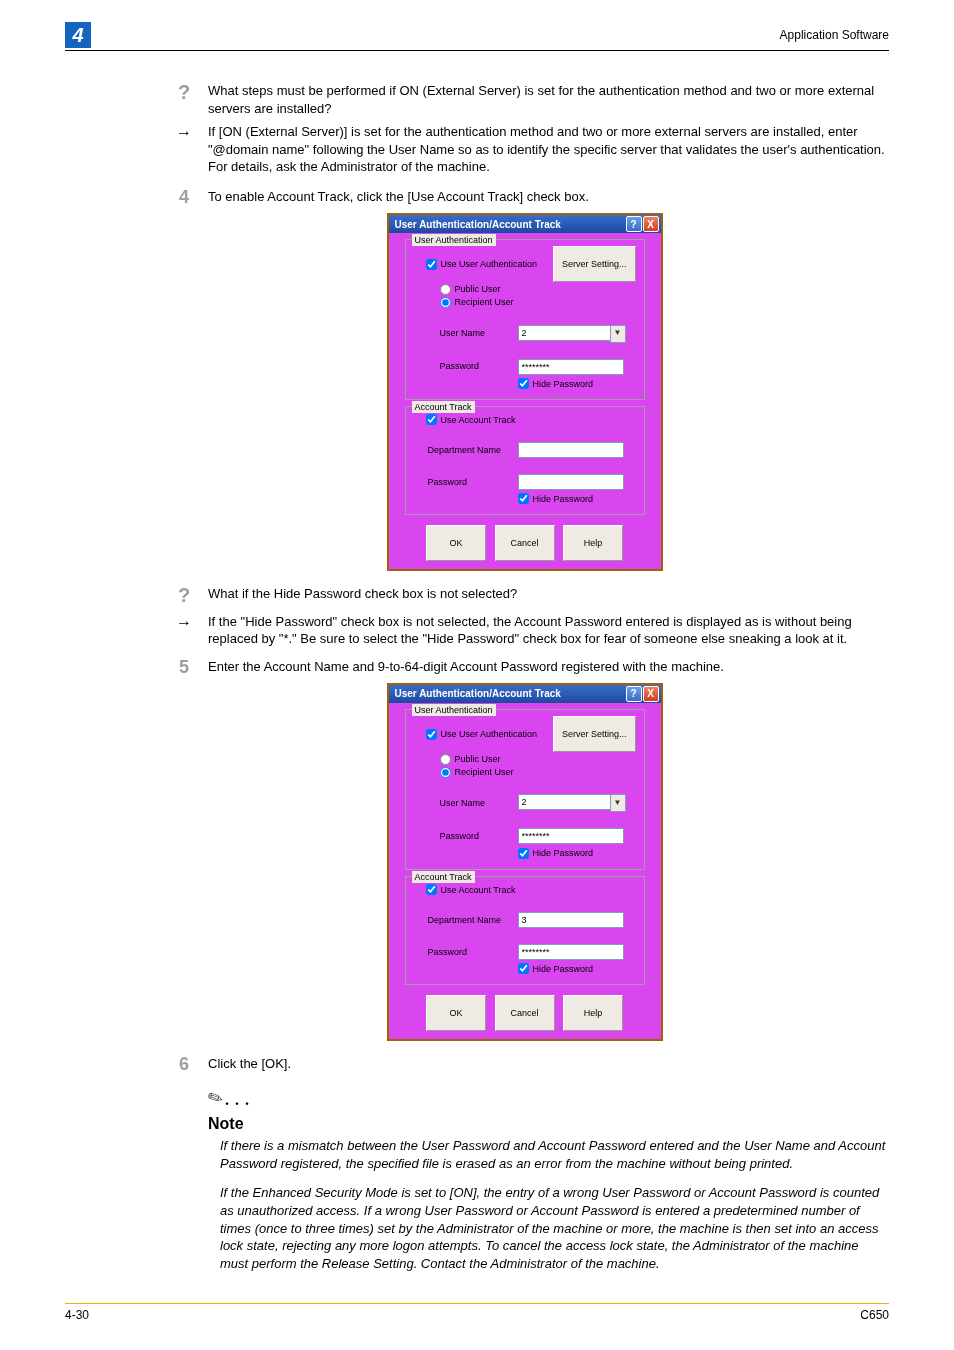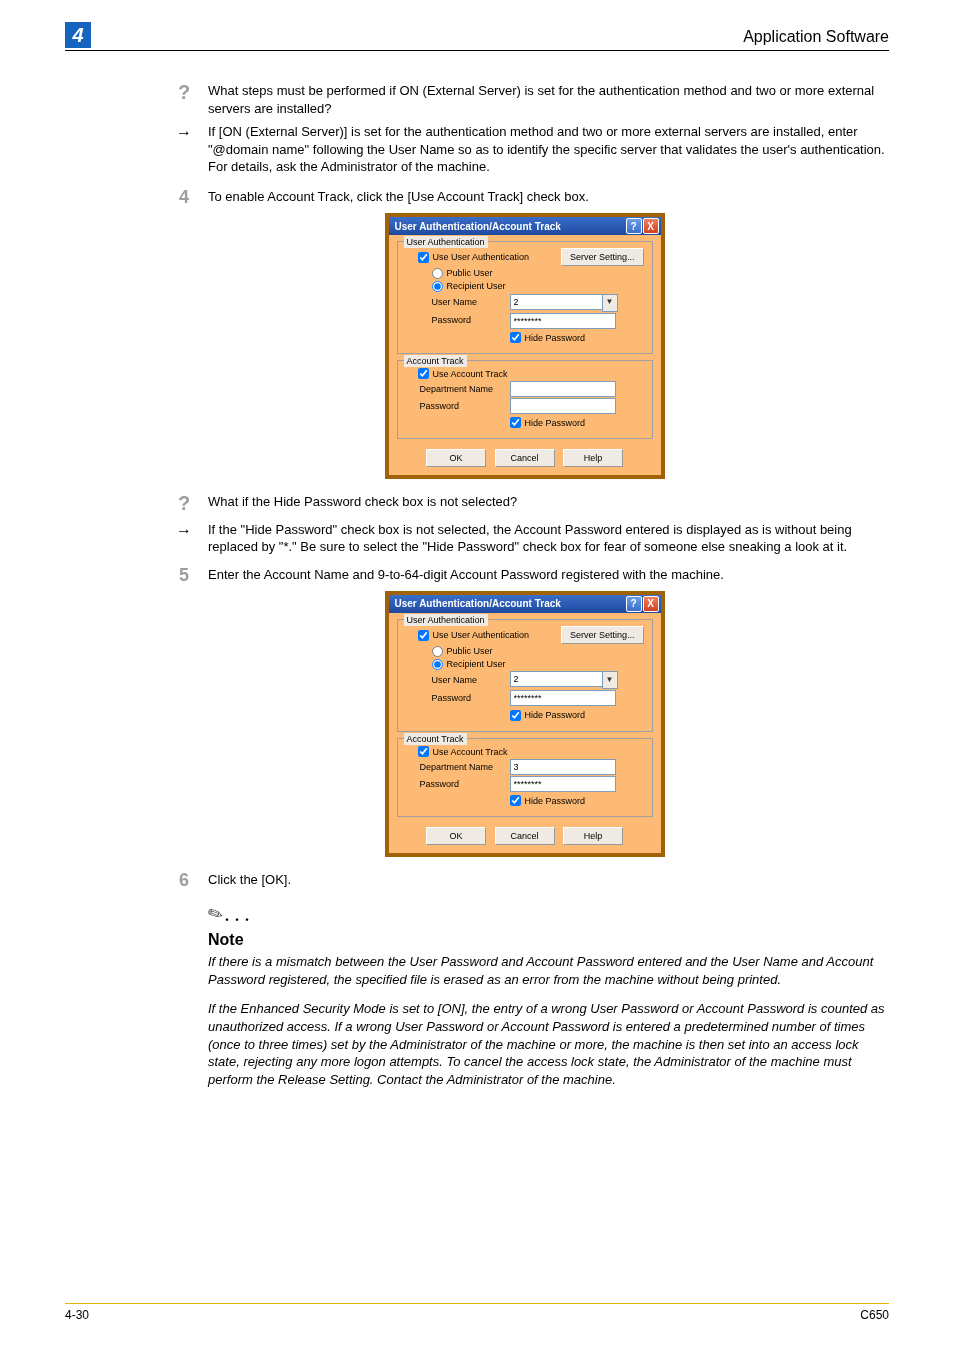--- a/index.html
+++ b/index.html
@@ -22,21 +22,21 @@
     top: 28px;
     left: 65px;
     right: 65px;
     border-bottom: 1px solid #000;
     height: 22px;
   }
   .hdr-title {
     position: absolute;
     right: 0;
     top: 0;
-    font-size: 16px;
+    font-size: 12px;
   }
   .chapnum {
     position: absolute;
     left: 0;
     top: -6px;
     width: 26px;
     height: 26px;
     background: #1565c0;
     color: #fff;
     font-size: 20px;
@@ -84,22 +84,22 @@
     flex: 1;
   }
   .dialog-wrap {
     text-align: center;
     margin: 6px 0 14px 0;
   }
   
   .win {
     display: inline-block;
     width: 272px;
-    border: 4px solid #a16207;
-    background: #fdba74;
+    border: 2px solid #a16207;
+    background: #d946ef;
     text-align: left;
     font-family: Tahoma, Arial, sans-serif;
     font-size: 9px;
     color: #000;
   }
   .titlebar {
     height: 18px;
     background: linear-gradient(#3a6ec8, #1e49a0);
     color: #fff;
     font-weight: bold;
@@ -112,44 +112,44 @@
   .titlebar .ttl { padding-left:4px; }
   .tb-btns { display:flex; gap:1px; }
   .tb-btn {
     width:14px; height:14px;
     display:flex; align-items:center; justify-content:center;
     font-weight:bold; font-size:10px;
     border:1px solid #fff; border-radius:2px;
   }
   .tb-help { background: linear-gradient(#6aa0e8,#3a6ec8); color:#fff; }
   .tb-close { background: linear-gradient(#f08060,#d04020); color:#fff; }
-  .win-body { padding: 6px 8px 8px; }
+  .win-body { padding: 6px 16px 8px; }
   .grp {
     border: 1px solid #a0a0a0;
     padding: 6px 8px 8px;
     margin-bottom: 6px;
     position: relative;
   }
   .grp-title {
     position: absolute;
     top: -6px; left: 6px;
     background: #efebe4;
     padding: 0 3px;
     font-size: 9px;
   }
   .chk { display:flex; align-items:center; gap:4px; margin:1px 12px; }
   .chk input { margin:0; width:11px; height:11px; }
   .radios { margin-left: 14px; }
   .radios .chk input { }
   .sbtn {
-    height:18px; font-size:9px; background:#efebe4;
+    height:36px; font-size:9px; background:#efebe4;
     border:1px solid #999; border-top-color:#fff; border-left-color:#fff;
     padding:0 8px;
   }
-  .form-row { display:flex; align-items:center; margin:1px 0 0 26px; gap:6px; }
+  .form-row { display:flex; align-items:center; margin:16px 0 0 26px; gap:6px; }
   .lbl { width:72px; }
   .ibox {
     height:16px; font-size:9px; border:1px solid #7f9db9;
     background:#fff; padding:0 3px; box-sizing:border-box;
   }
   .combo { display:flex; }
   .combo .ibox { width:92px; border-right:none; }
   .ddbtn {
     width:14px; height:16px; background:#efebe4;
     border:1px solid #7f9db9; border-left:1px solid #7f9db9;
@@ -173,21 +173,21 @@
   }
   .note-icon .pen {
     font-size: 18px; transform: rotate(-25deg); display:inline-block;
     color:#444;
   }
   .note-icon .dots {
     font-size: 16px; font-weight:bold; letter-spacing:1px; margin-left:2px;
   }
   .note-label { font-weight: bold; font-size: 16px; margin-bottom:3px; }
   .note-body { font-style: italic; font-size: 13px; line-height:1.35; }
-  .note-body p { margin: 0 0 12px 0; }
+  .note-body p { margin: 0 0 12px 12px; }
 
   
   .ftr {
     position: absolute;
     bottom: 28px;
     left: 65px;
     right: 65px;
     border-top: 1px solid #eab308;
     font-size: 12px;
     padding-top: 4px;

